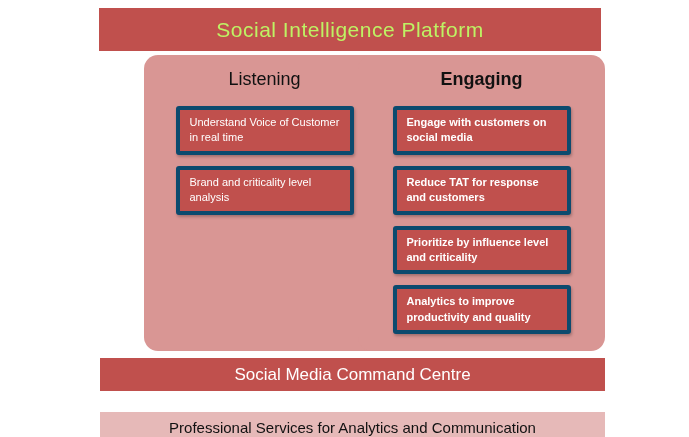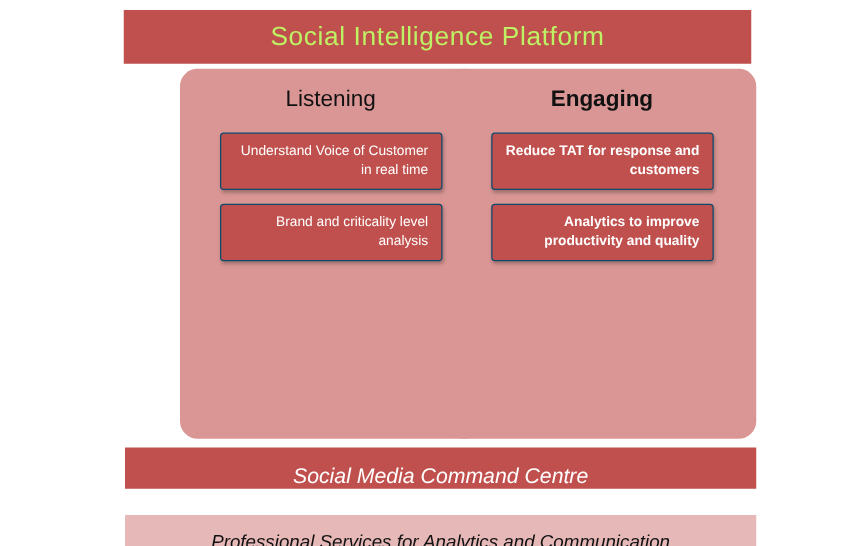--- a/index.html
+++ b/index.html
@@ -53,43 +53,42 @@
 
   .boxes {
     display: flex;
     flex-direction: column;
     gap: 11px;
     width: 178px;
   }
 
   .box {
     background: #C0504D;
-    border: 1px solid #0c4a6e;
+    border: 4px solid #0c4a6e;
     border-radius: 3px;
     color: #ffffff;
     font-size: 11px;
     line-height: 1.4;
     display: flex;
     align-items: center;
     justify-content: center;
-    text-align: right;
+    text-align: left;
     min-height: 46px;
     padding: 5px 10px;
     box-sizing: border-box;
     box-shadow: 1px 2px 3px rgba(0,0,0,0.25);
   }
 
   .bar {
     position: absolute;
     left: 100px;
     width: 505px;
     display: flex;
-    align-items: flex-end;
+    align-items: center;
     justify-content: center;
-    font-style: italic;
   }
   .bar.command {
     top: 358px;
     height: 33px;
     background: #C0504D;
     color: #ffffff;
     font-size: 17px;
   }
   .bar.services {
     top: 412px;
@@ -110,21 +109,23 @@
   <div class="panel-header">Listening</div>
   <div class="boxes">
     <div class="box">Understand Voice of Customer in real time</div>
     <div class="box">Brand and criticality level analysis</div>
   </div>
 </div>
 
 <div class="panel right">
   <div class="panel-header">Engaging</div>
   <div class="boxes">
+    <div class="box">Engage with customers on social media</div>
     <div class="box">Reduce TAT for response and customers</div>
+    <div class="box">Prioritize by influence level and criticality</div>
     <div class="box">Analytics to improve productivity and quality</div>
   </div>
 </div>
 
 <div class="bar command">
   <span>Social Media Command Centre</span>
 </div>
 
 <div class="bar services">
   <span>Professional Services for Analytics and Communication</span>

